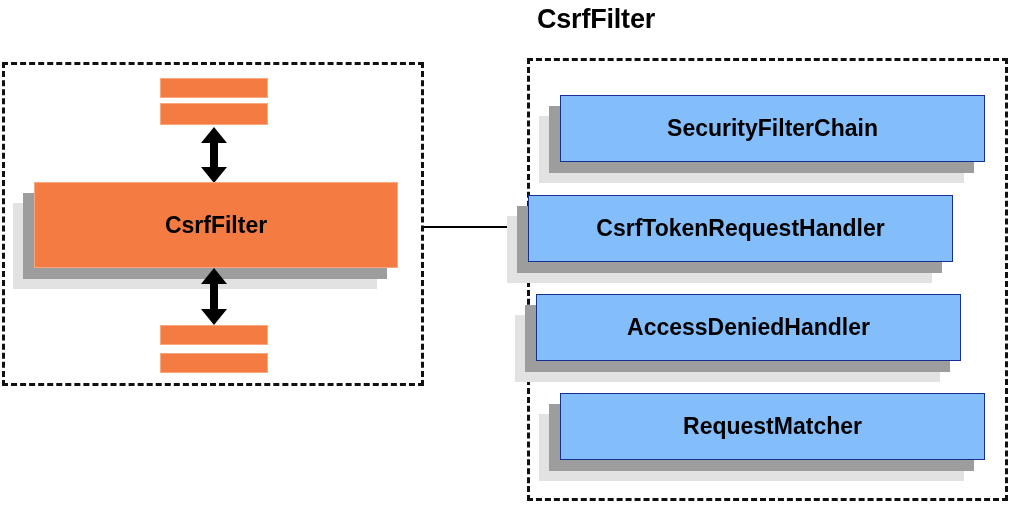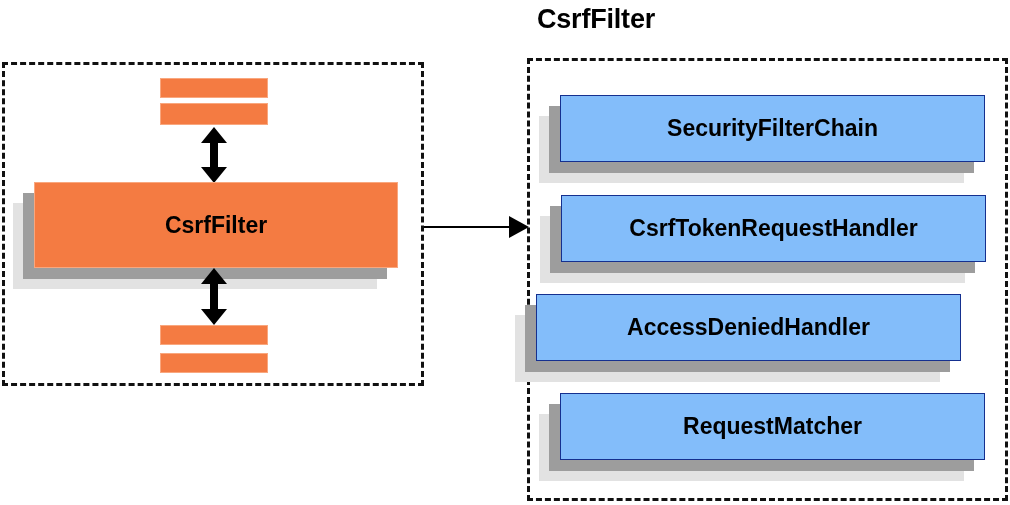--- a/index.html
+++ b/index.html
@@ -168,21 +168,21 @@
     <div class="stem"></div>
     <div class="head-right"></div>
   </div>
 
   <div class="node blue" style="left:560px; top:95px; width:425px; height:67px;">
     <div class="shadow-far"></div>
     <div class="shadow-near"></div>
     <div class="face">SecurityFilterChain</div>
   </div>
 
-  <div class="node blue" style="left:561px; top:195px; width:425px; height:67px;">
+  <div class="node blue" style="left:528px; top:195px; width:425px; height:67px;">
     <div class="shadow-far"></div>
     <div class="shadow-near"></div>
     <div class="face">CsrfTokenRequestHandler</div>
   </div>
 
   <div class="node blue" style="left:536px; top:294px; width:425px; height:67px;">
     <div class="shadow-far"></div>
     <div class="shadow-near"></div>
     <div class="face">AccessDeniedHandler</div>
   </div>

